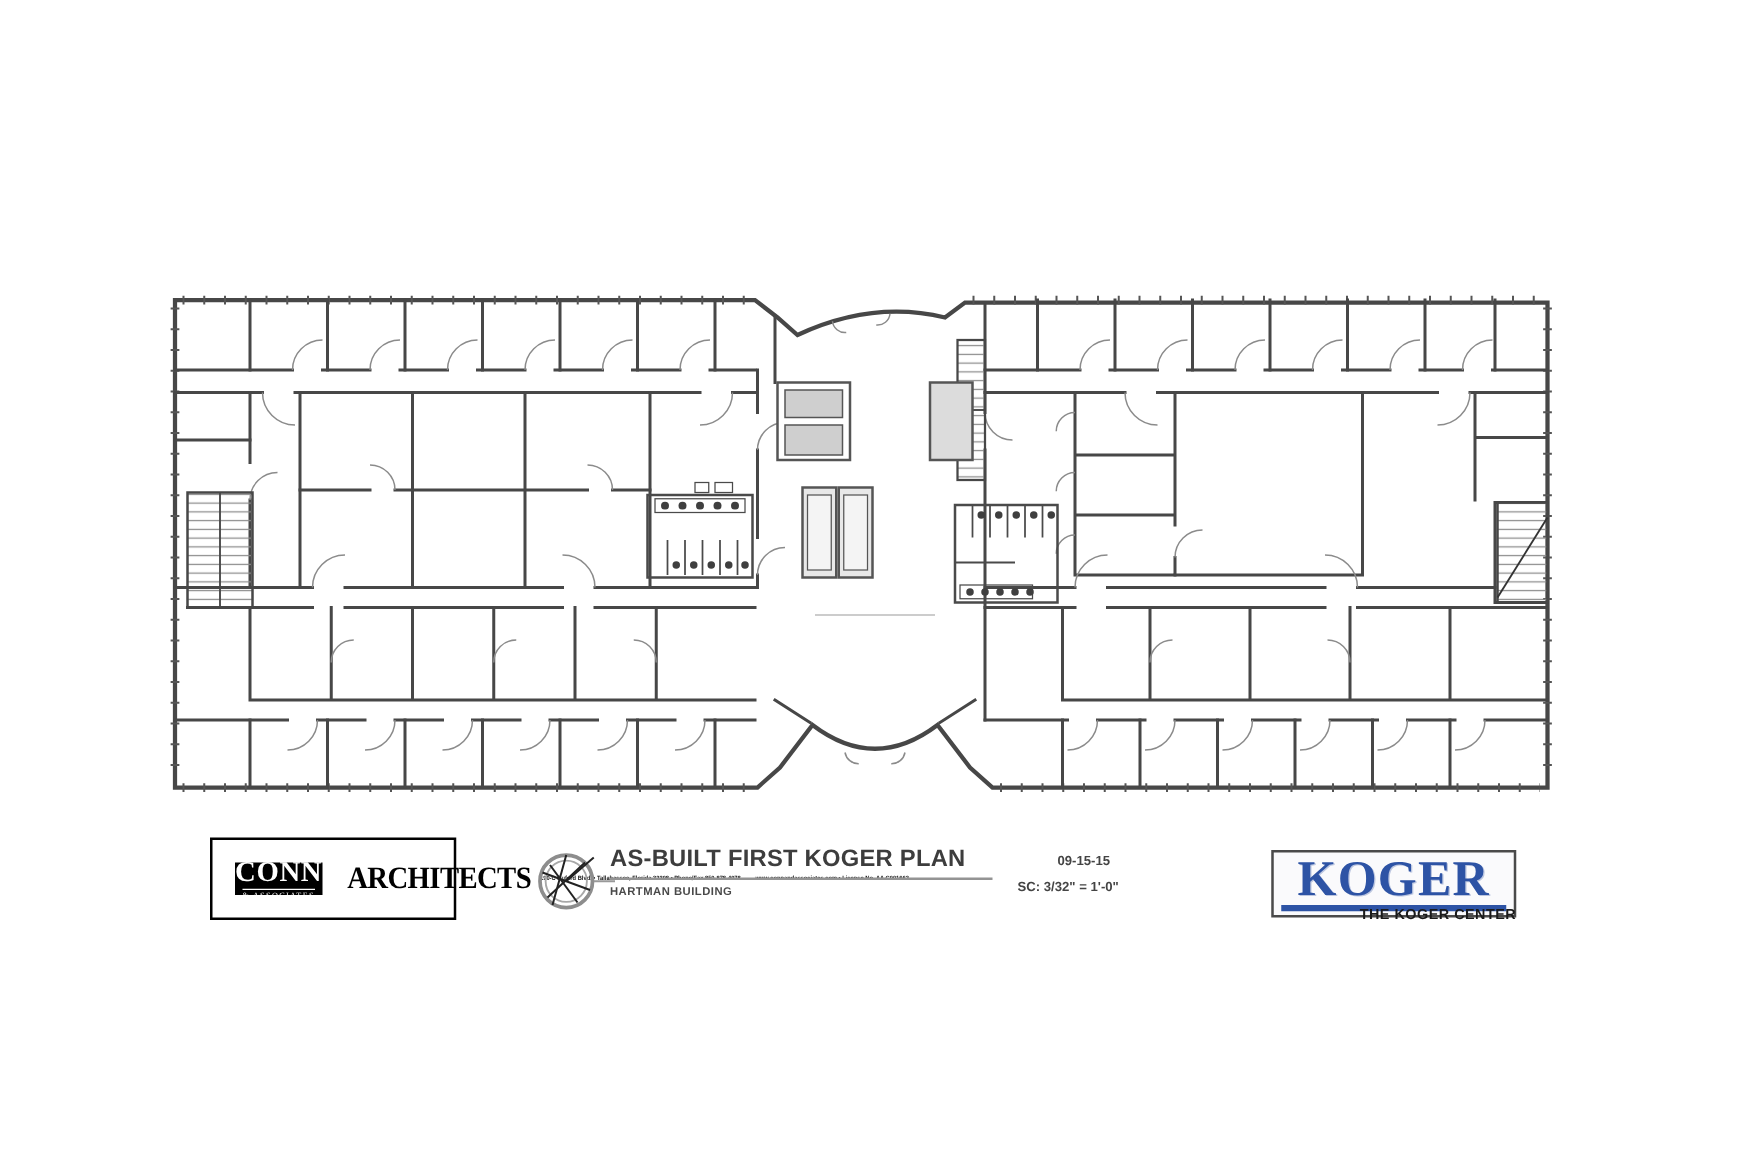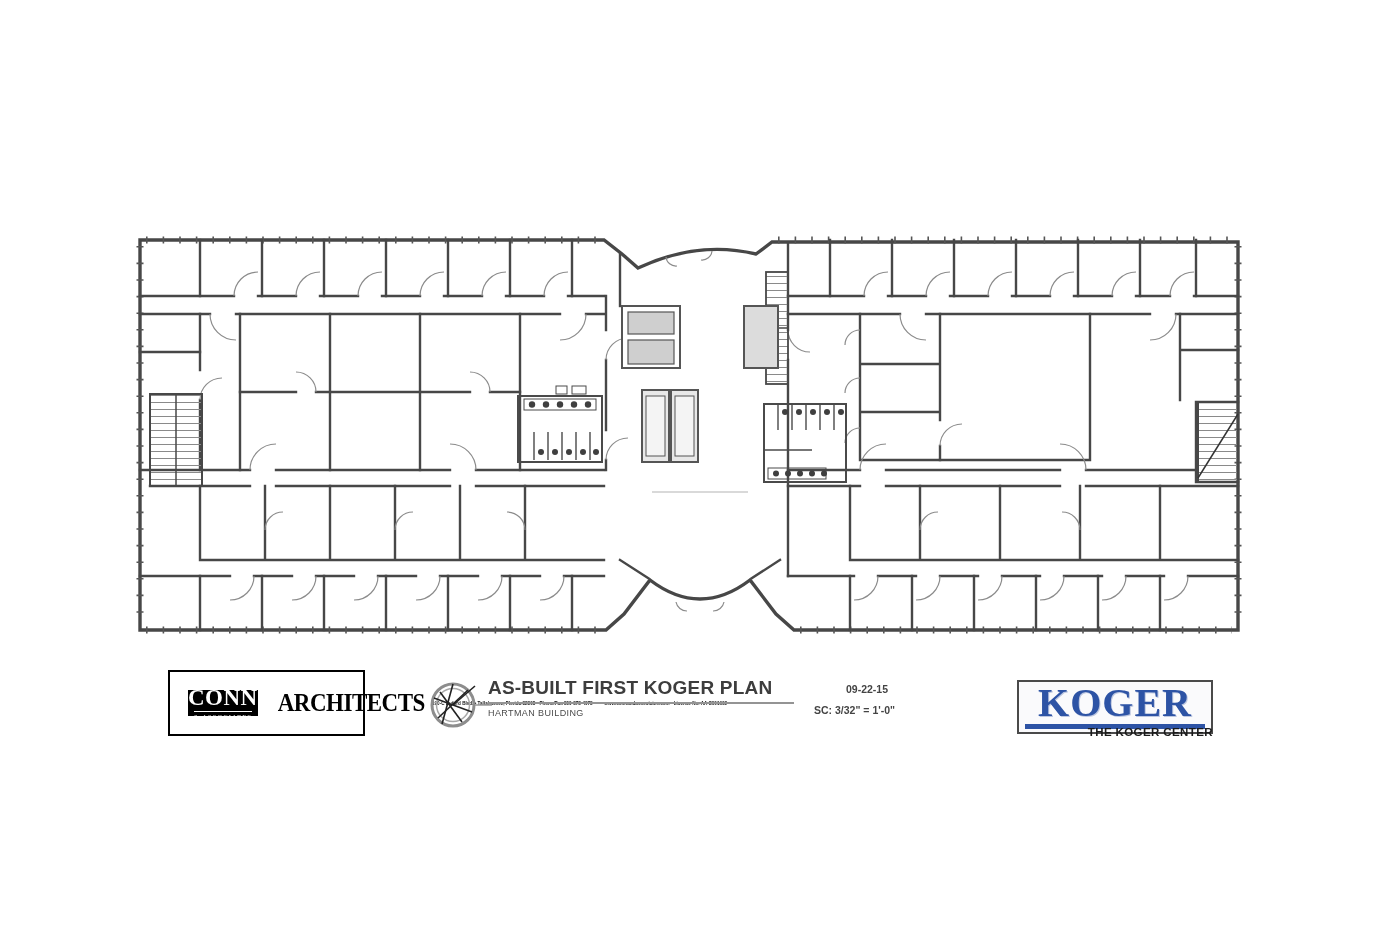--- a/index.html
+++ b/index.html
@@ -26,21 +26,21 @@
   .conn-addr,.conn-cred{font-size:5px;line-height:6px;color:#111;font-weight:bold;white-space:nowrap;transform:scale(.92,1);}
 
   
   .titleblock-title{
     position:absolute;left:488px;top:677px;color:#3d3d3d;
   }
   .titleblock-title h1{
     margin:0;font-size:19px;font-weight:700;letter-spacing:.2px;color:#3d3d3d;
   }
   .title-underline{width:306px;height:0;border-top:2px solid #949494;margin-top:3px;}
-  .titleblock-sub{margin-top:4px;font-size:9px;font-weight:400;letter-spacing:.4px;color:#4a4a4a;}
+  .titleblock-sub{margin-top:4px;font-size:9px;font-weight:700;letter-spacing:.4px;color:#4a4a4a;}
   .tb-date{position:absolute;left:846px;top:683px;font-size:10.5px;font-weight:600;color:#444;}
   .tb-scale{position:absolute;left:814px;top:704px;font-size:10.5px;font-weight:600;color:#444;}
 
   
   .koger-box{
     position:absolute;left:1017px;top:680px;width:196px;height:54px;
     border:2px solid #4a4a4a;background:#fafafc;box-sizing:border-box;
     text-align:center;
   }
   .koger-text{
@@ -246,21 +246,21 @@
         <path d="M12,15 L34,45"></path>
     </g>
     <path d="M47,28 H64" stroke="#999" stroke-width="1.5"></path>
   </svg>
 
   <div class="titleblock-title">
     <h1>AS-BUILT FIRST KOGER PLAN</h1>
     <div class="title-underline"></div>
     <div class="titleblock-sub">HARTMAN BUILDING</div>
   </div>
-  <div class="tb-date">09-22-15</div>
+  <div class="tb-date">09-15-15</div>
   <div class="tb-scale">SC: 3/32" = 1'-0"</div>
 
   <div class="koger-box">
     <div class="koger-text">KOGER</div>
     <div class="koger-bar"></div>
   </div>
   <div class="koger-caption">THE KOGER CENTER</div>
 
 </div>
 

